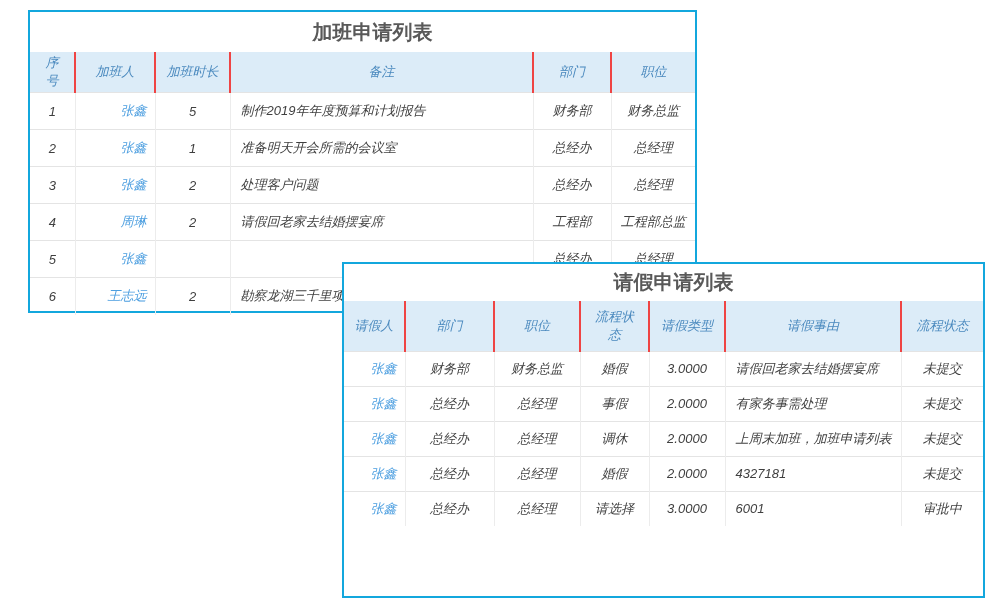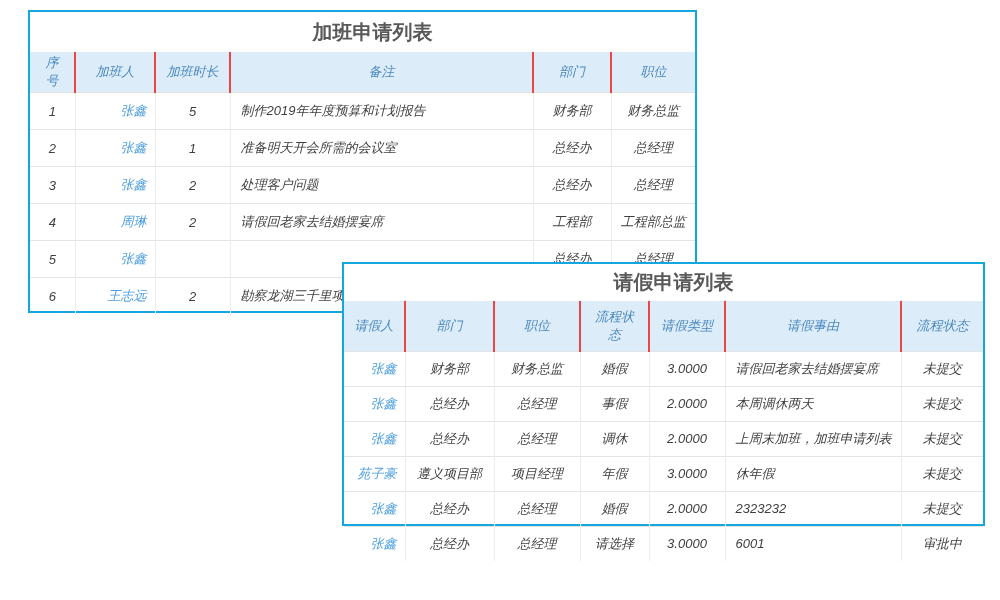--- a/index.html
+++ b/index.html
@@ -18,21 +18,21 @@
     position:relative;
     overflow:hidden;
   }
   .panel{
     position:absolute;
     background:#ffffff;
     border:2px solid var(--accent);
     box-sizing:border-box;
   }
   #panel-overtime{left:28px;top:10px;width:669px;height:303px;z-index:1;}
-  #panel-leave{left:342px;top:262px;width:643px;height:264px;z-index:2;}
+  #panel-leave{left:342px;top:262px;width:643px;height:336px;z-index:2;}
   .panel-title{
     height:40px;line-height:40px;
     text-align:center;
     font-size:20px;font-weight:bold;
     color:var(--title-text);
     white-space:nowrap;overflow:hidden;margin-left:20px;
   }
   #panel-leave .panel-title{height:37px;line-height:37px;}
   table{
     border-collapse:collapse;
@@ -180,48 +180,39 @@
           <td>3.0000</td>
           <td class="left">请假回老家去结婚摆宴席</td>
           <td>未提交</td>
         </tr>
         <tr>
           <td class="link">张鑫</td>
           <td>总经办</td>
           <td>总经理</td>
           <td>事假</td>
           <td>2.0000</td>
-          <td class="left">本周调休两天</td>
+          <td class="left">有家务事需处理</td>
           <td>未提交</td>
         </tr>
         <tr>
           <td class="link">张鑫</td>
           <td>总经办</td>
           <td>总经理</td>
           <td>调休</td>
           <td>2.0000</td>
           <td class="left">上周末加班，加班申请列表</td>
           <td>未提交</td>
         </tr>
         <tr>
-          <td class="link">苑子豪</td>
-          <td>遵义项目部</td>
-          <td>项目经理</td>
-          <td>年假</td>
-          <td>3.0000</td>
-          <td class="left">休年假</td>
-          <td>未提交</td>
-        </tr>
-        <tr>
           <td class="link">张鑫</td>
           <td>总经办</td>
           <td>总经理</td>
           <td>婚假</td>
           <td>2.0000</td>
-          <td class="left">2323232</td>
+          <td class="left">4327181</td>
           <td>未提交</td>
         </tr>
         <tr>
           <td class="link">张鑫</td>
           <td>总经办</td>
           <td>总经理</td>
           <td>请选择</td>
           <td>3.0000</td>
           <td class="left">6001</td>
           <td>审批中</td>

